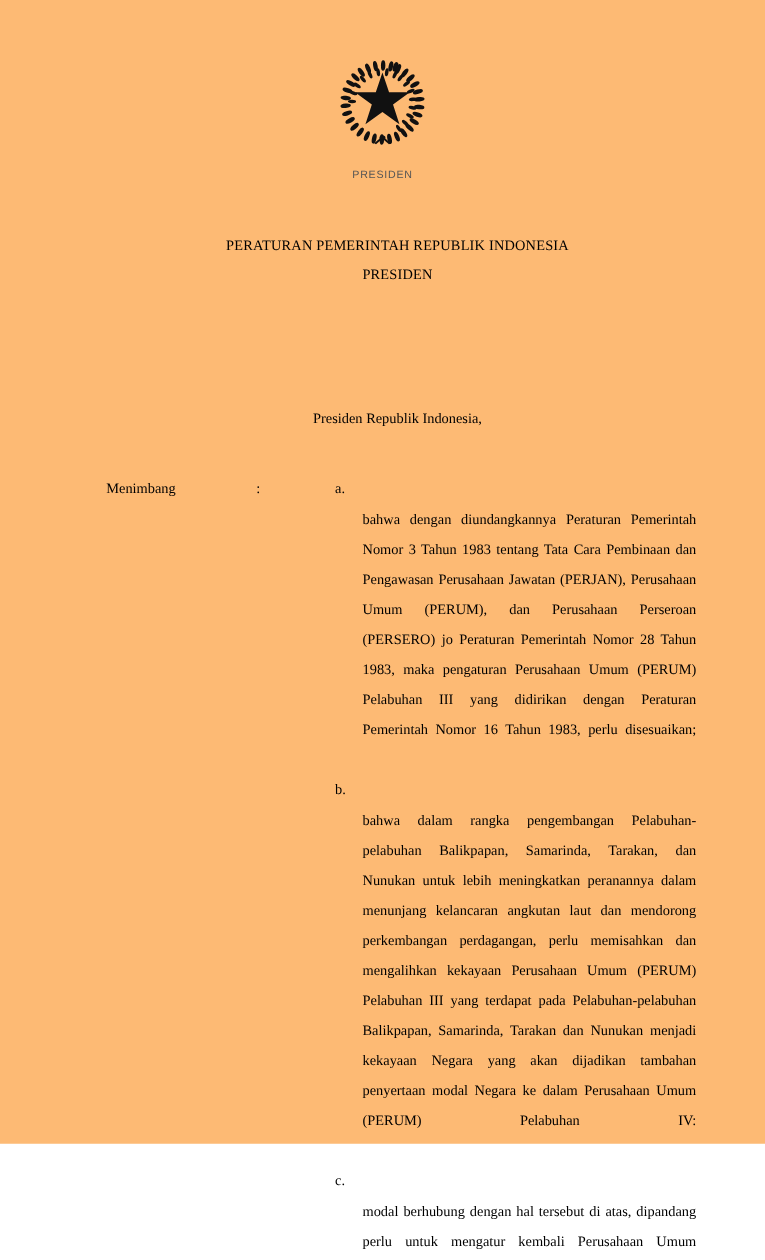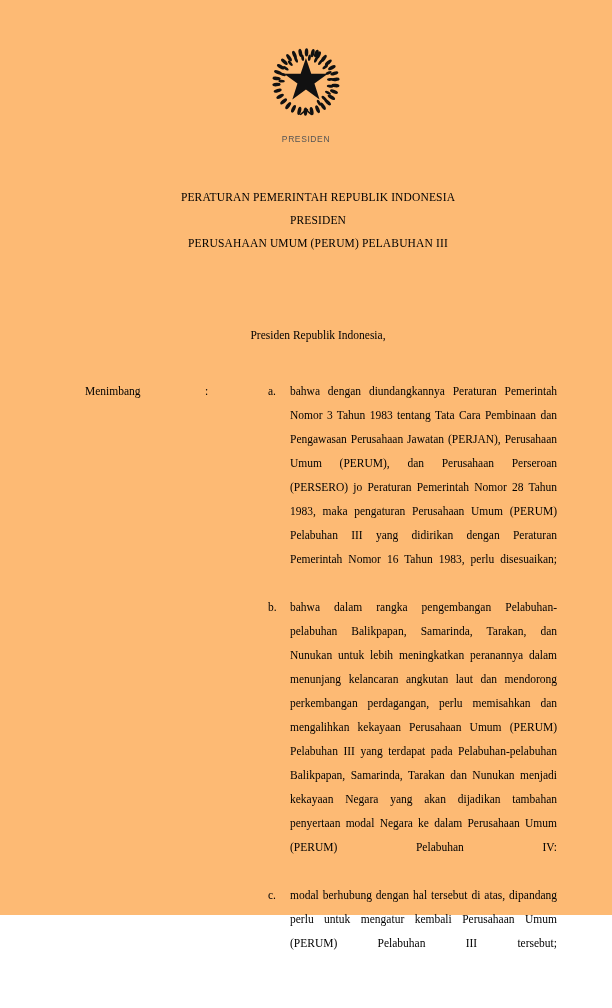--- a/index.html
+++ b/index.html
@@ -115,20 +115,21 @@
     font-size: 11.5px;
     line-height: 24px;
   }
   .cons-body {
     flex: 1 1 auto;
     font-size: 11.5px;
     line-height: 24px;
     text-align: justify;
     text-justify: inter-word;
     hyphens: none;
+    margin-top: 25px;
   }
   .cons-body::after {
     content: "";
     display: inline-block;
     width: 100%;
   }
 
   
   .catchword {
     position: absolute;
@@ -312,21 +313,20 @@
       </g>
     </svg>
     <div class="emblem-caption">
       <div>PRESIDEN</div>
     </div>
   </div>
 
   <div class="title-block">
     <div class="title-line">PERATURAN PEMERINTAH REPUBLIK INDONESIA</div>
     <div class="title-line">PRESIDEN</div>
-    <div class="title-line">PERUSAHAAN UMUM (PERUM) PELABUHAN III</div>
   </div>
 
   <div class="opening">
     <div class="opening-text">Presiden Republik Indonesia,</div>
   </div>
 
   <div class="considerans">
     <div class="cons-row">
       <div class="cons-label">Menimbang</div>
       <div class="cons-colon">:</div>

